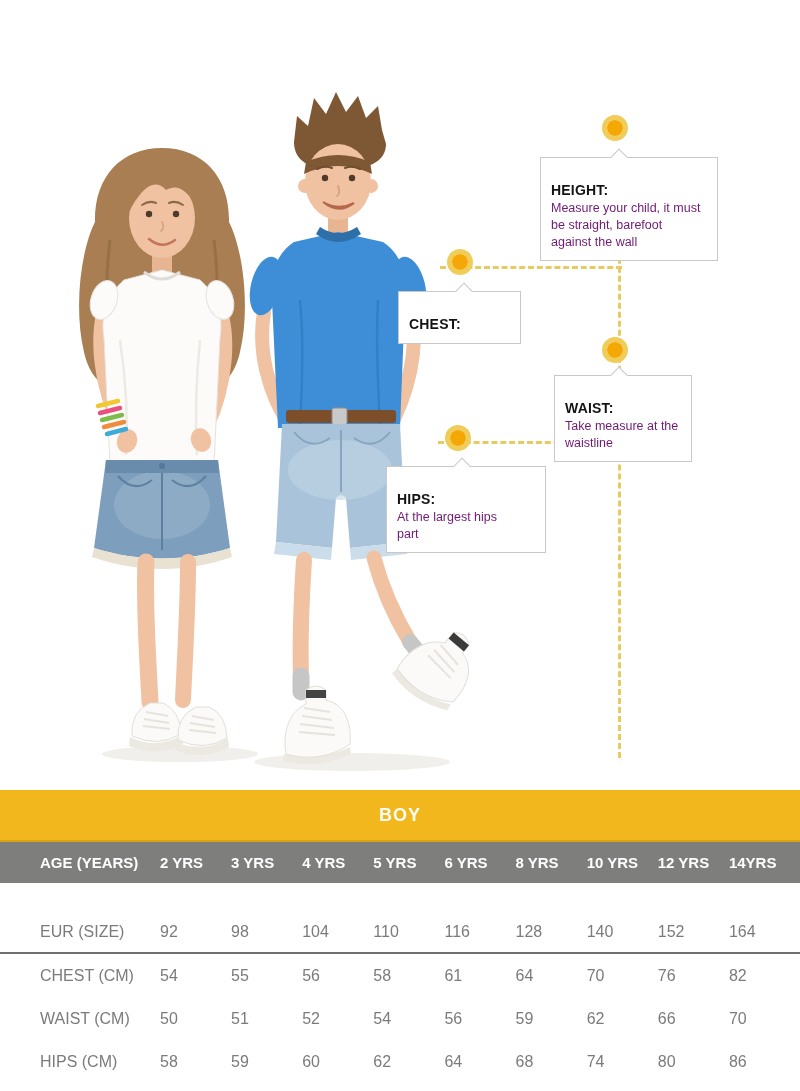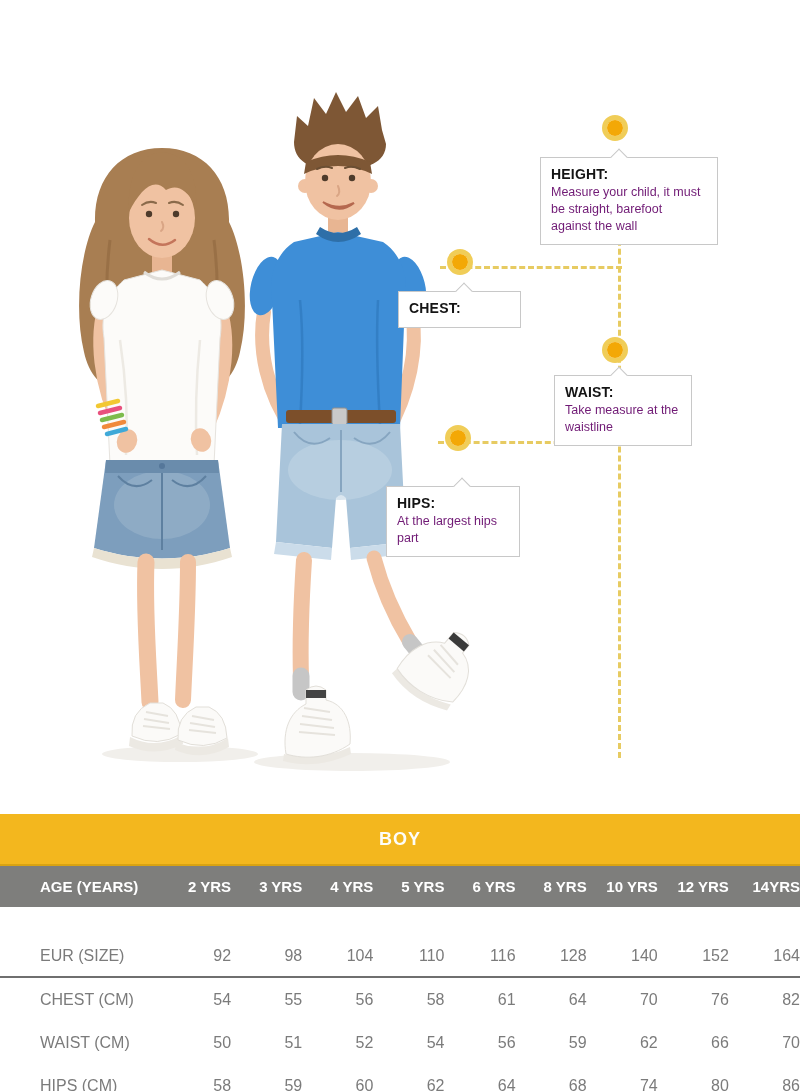--- a/index.html
+++ b/index.html
@@ -25,42 +25,42 @@
   .hline.chest{left:440px;top:266px;width:182px;}
   .hline.hips{left:438px;top:441px;width:184px;}
 
   .marker{position:absolute;width:26px;height:26px;border:5px solid var(--marker-ring);border-radius:50%;background:#fff;display:flex;align-items:center;justify-content:center;z-index:3;}
   .marker .dot{width:16px;height:16px;border-radius:50%;background:var(--marker-gold);}
   .marker.height{left:602px;top:115px;}
   .marker.chest{left:447px;top:249px;}
   .marker.waist{left:602px;top:337px;}
   .marker.hips{left:445px;top:425px;}
 
-  .callout{position:absolute;background:#fff;border:1px solid var(--callout-border);padding:8px 10px 9px;z-index:2;}
+  .callout{position:absolute;background:#fff;border:1px solid var(--callout-border);padding:24px 10px 9px;z-index:2;}
   .callout .title{font-weight:bold;font-size:14px;color:#141414;margin-bottom:2px;letter-spacing:.2px;}
   .callout .body{font-size:12.5px;line-height:1.35;color:#701a75;white-space:pre;}
   .notch{position:absolute;top:-7px;width:12px;height:12px;background:#fff;border-left:1px solid var(--callout-border);border-top:1px solid var(--callout-border);transform:rotate(45deg);}
   .callout.height{left:540px;top:157px;width:178px;}
   .callout.height .notch{left:72px;}
   .callout.chest{left:398px;top:291px;width:123px;}
   .callout.chest .notch{left:59px;}
   .callout.waist{left:554px;top:375px;width:138px;}
   .callout.waist .notch{left:58px;}
-  .callout.hips{left:386px;top:486px;width:134px;}
+  .callout.hips{left:386px;top:466px;width:160px;}
   .callout.hips .notch{left:69px;}
 
   
   .boy-bar{height:52px;background:var(--accent-yellow);display:flex;align-items:center;justify-content:center;
-           color:#FDFDF8;font-weight:bold;font-size:18px;letter-spacing:1px;border-bottom:2px solid #D9A312;margin-top:24px;}
+           color:#FDFDF8;font-weight:bold;font-size:18px;letter-spacing:1px;border-bottom:2px solid #D9A312;}
   .grid-row{display:grid;grid-template-columns:160px repeat(9,1fr);align-items:center;}
   .thead{height:41px;background:var(--header-gray);color:#ffffff;font-weight:bold;font-size:15px;}
   .tbody .trow{height:43px;color:var(--table-text);font-size:16px;background:#fff;}
   .tbody .trow.sep-after{border-bottom:2px solid var(--row-separator);margin-top:28px;}
   .cell.label{padding-left:40px;text-align:left;}
-  .cell.num{text-align:right;}
+  .cell.num{text-align:left;}
 </style>
 </head>
 <body>
 
 <div class="photo-section">
 
   <svg class="kids-svg" width="800" height="790" viewBox="0 0 800 790">
 
     <ellipse cx="180" cy="754" rx="78" ry="8" fill="#F1EFEB"></ellipse>
     <ellipse cx="352" cy="762" rx="98" ry="9" fill="#F1EFEB"></ellipse>

